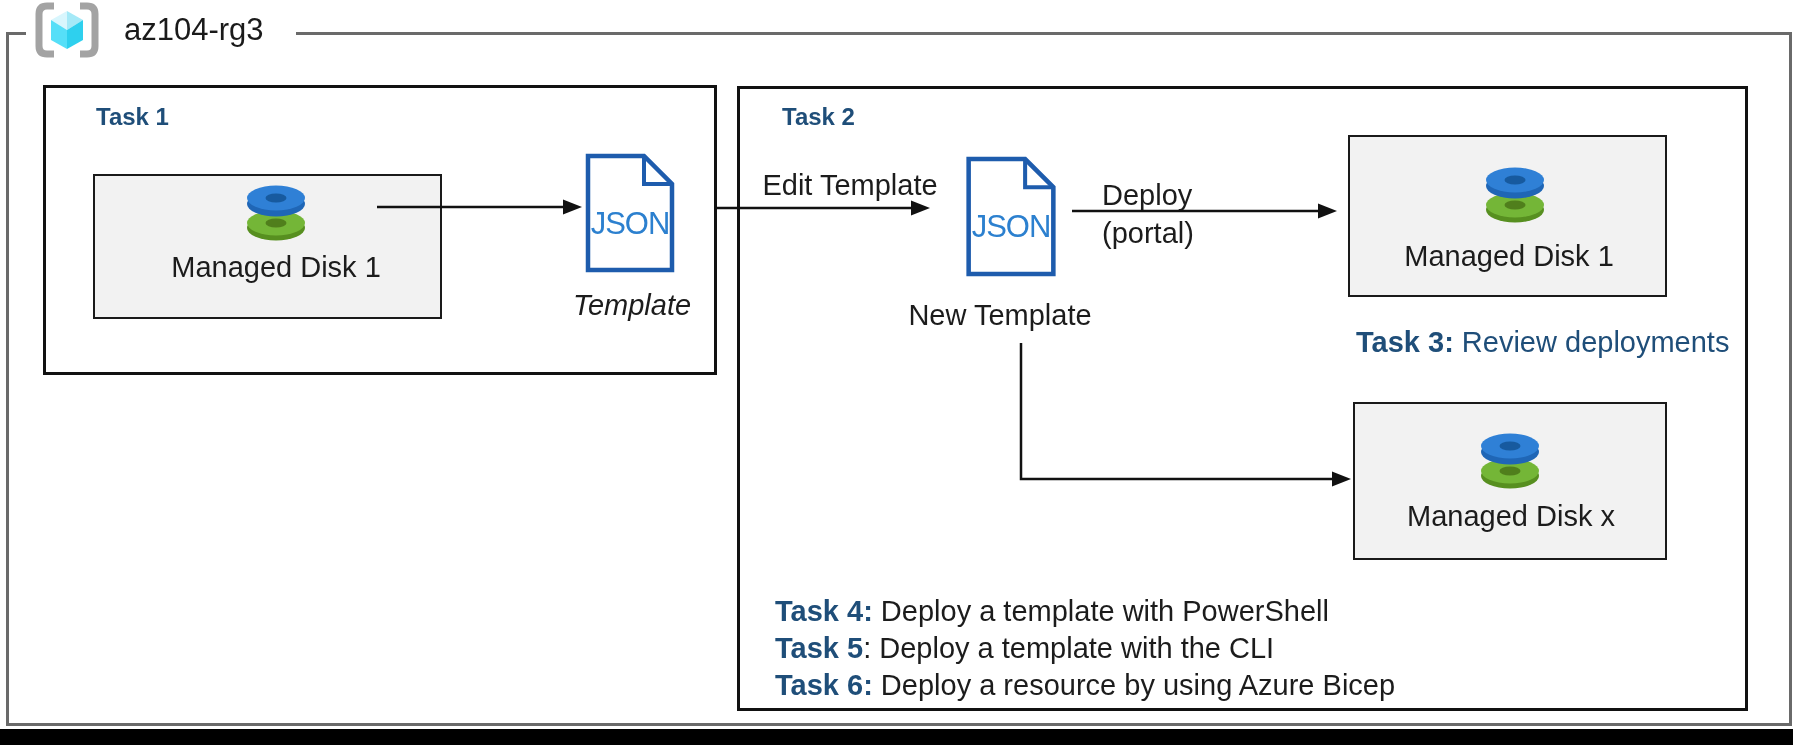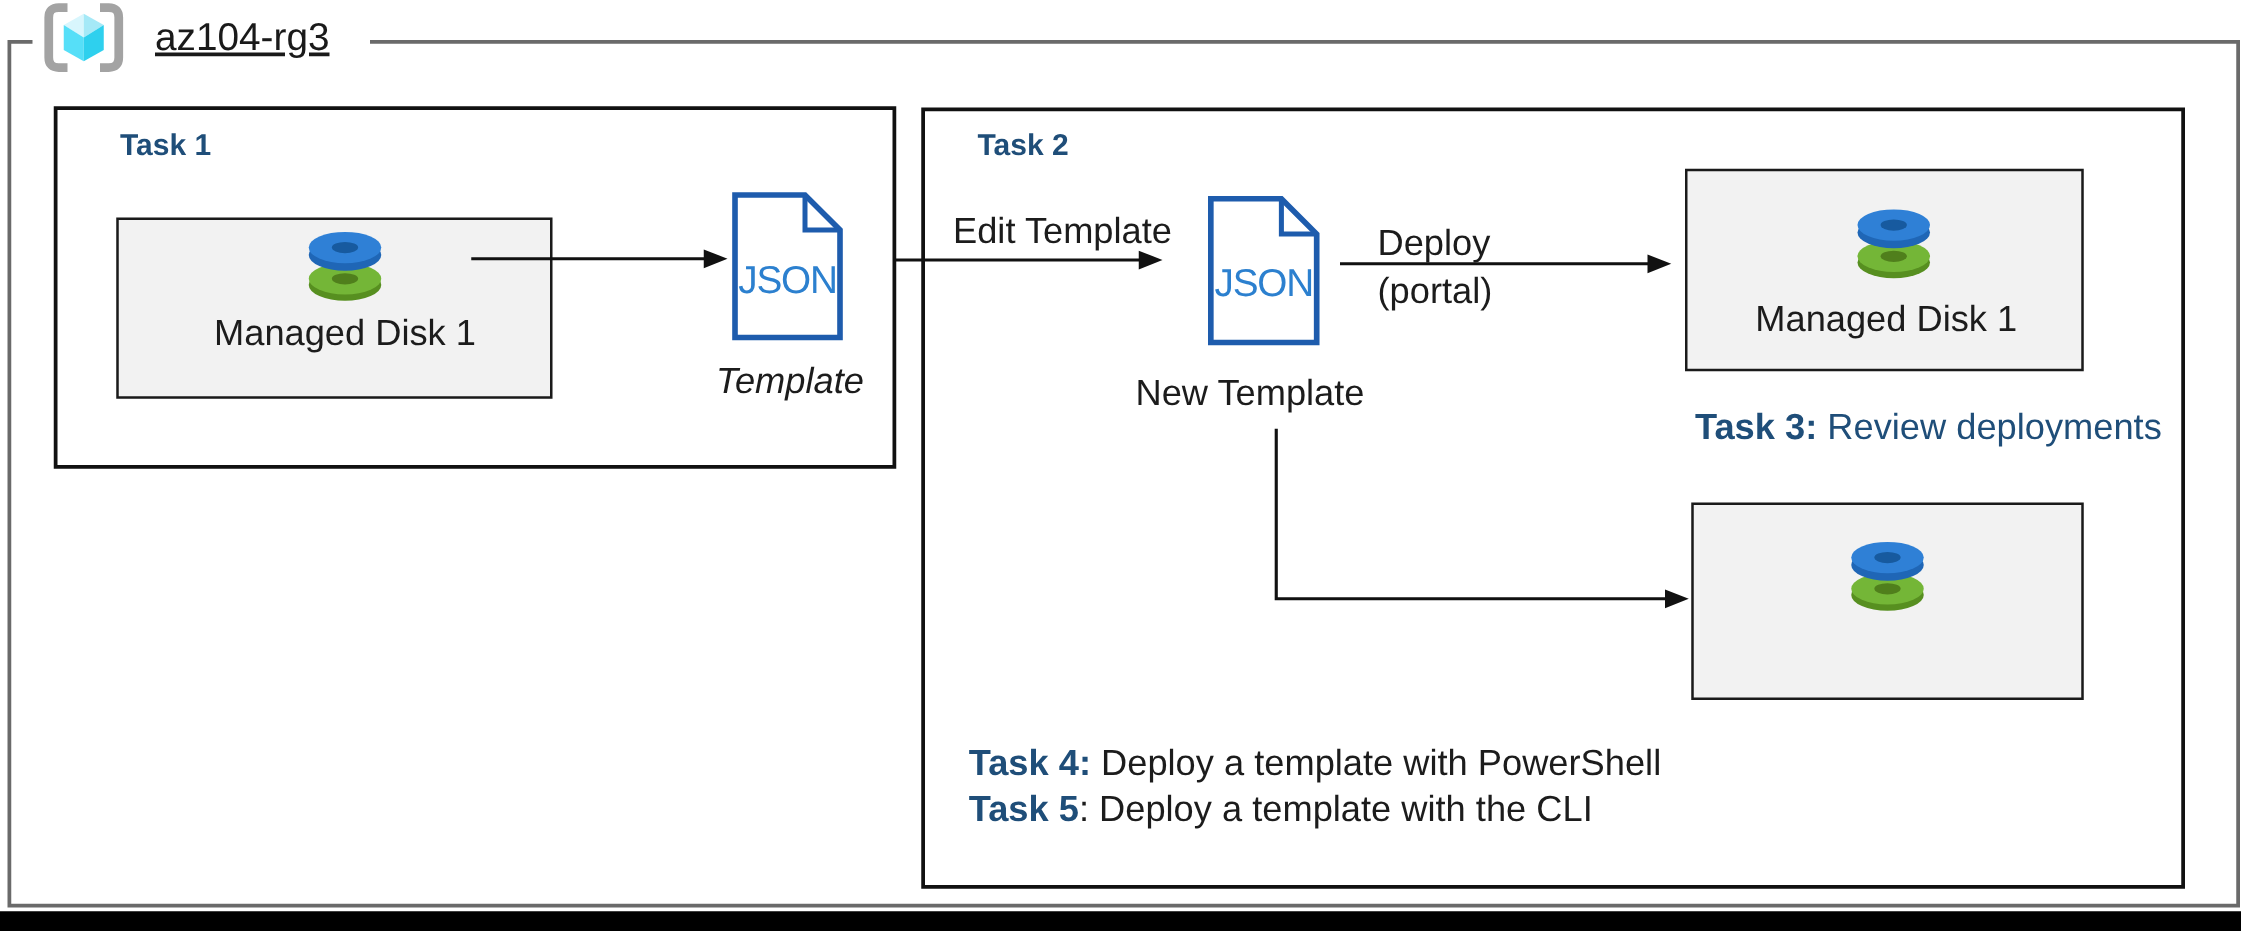--- a/index.html
+++ b/index.html
@@ -7,21 +7,21 @@
     position:relative;width:1793px;height:745px;background:#ffffff;overflow:hidden;
     font-family:"Liberation Sans",sans-serif;color:#1c1c1c;
   }
   .abs{position:absolute;}
   .outer-box{
     left:6px;top:32px;width:1786px;height:694px;box-sizing:border-box;
     border:3px solid #6a6a6a;z-index:1;
   }
   .legend-mask{left:26px;top:28px;width:270px;height:13px;background:#fff;z-index:2;}
   .rg-icon{left:34px;top:2px;width:66px;height:56px;z-index:3;}
-  .rg-label{left:124px;top:12px;font-size:31px;color:#1a1a1a;white-space:nowrap;z-index:3;text-decoration:underline;}
+  .rg-label{left:124px;top:12px;font-size:31px;color:#1a1a1a;white-space:nowrap;z-index:3;}
   .task-box{box-sizing:border-box;border:3px solid #111;background:#fff;z-index:2;}
   .task1-box{left:43px;top:85px;width:674px;height:290px;}
   .task2-box{left:737px;top:86px;width:1011px;height:625px;}
   .task-title{font-size:24px;font-weight:bold;color:#1f4e79;white-space:nowrap;z-index:4;}
   .disk-box{box-sizing:border-box;background:#f2f2f2;border:2px solid #1a1a1a;z-index:3;}
   .disk-box1{left:93px;top:174px;width:349px;height:145px;}
   .disk-box2{left:1348px;top:135px;width:319px;height:162px;}
   .disk-box3{left:1353px;top:402px;width:314px;height:158px;}
   .disk-icon{width:64px;height:58px;z-index:4;}
   .label{font-size:29px;color:#1c1c1c;white-space:nowrap;z-index:4;}
@@ -119,24 +119,26 @@
   <div class="abs disk-icon" style="left:1478px;top:432px;">
     <svg width="64" height="58" viewBox="0 0 64 58">
       <ellipse cx="32" cy="44" rx="29" ry="12.5" fill="#578f20"></ellipse>
       <ellipse cx="32" cy="39" rx="29" ry="12.5" fill="#74b637"></ellipse>
       <ellipse cx="32" cy="39" rx="10.5" ry="4.5" fill="#507f1c"></ellipse>
       <ellipse cx="32" cy="20" rx="29" ry="12.5" fill="#1f66b6"></ellipse>
       <ellipse cx="32" cy="14" rx="29" ry="12.5" fill="#2f80d6"></ellipse>
       <ellipse cx="32" cy="14" rx="10.5" ry="4.5" fill="#175a9f"></ellipse>
     </svg>
   </div>
+  <div class="abs label center" style="left:1356px;top:500px;width:310px;">Managed Disk x</div>
 
   <div class="abs tasks-list">
     <div><span class="navy b">Task 4:</span><span> Deploy a template with PowerShell</span></div>
     <div><span class="navy b">Task 5</span><span>: Deploy a template with the CLI</span></div>
+    <div><span class="navy b">Task 6:</span><span> Deploy a resource by using Azure Bicep</span></div>
   </div>
 
   <svg class="abs arrows" width="1793" height="745" viewBox="0 0 1793 745">
 
     <line x1="377" y1="207" x2="566" y2="207" stroke="#111" stroke-width="2.5"></line>
     <polygon points="582,207 563,199.5 563,214.5" fill="#111"></polygon>
 
     <line x1="716" y1="208" x2="913" y2="208" stroke="#111" stroke-width="2.5"></line>
     <polygon points="930,208 911,200.5 911,215.5" fill="#111"></polygon>
 

